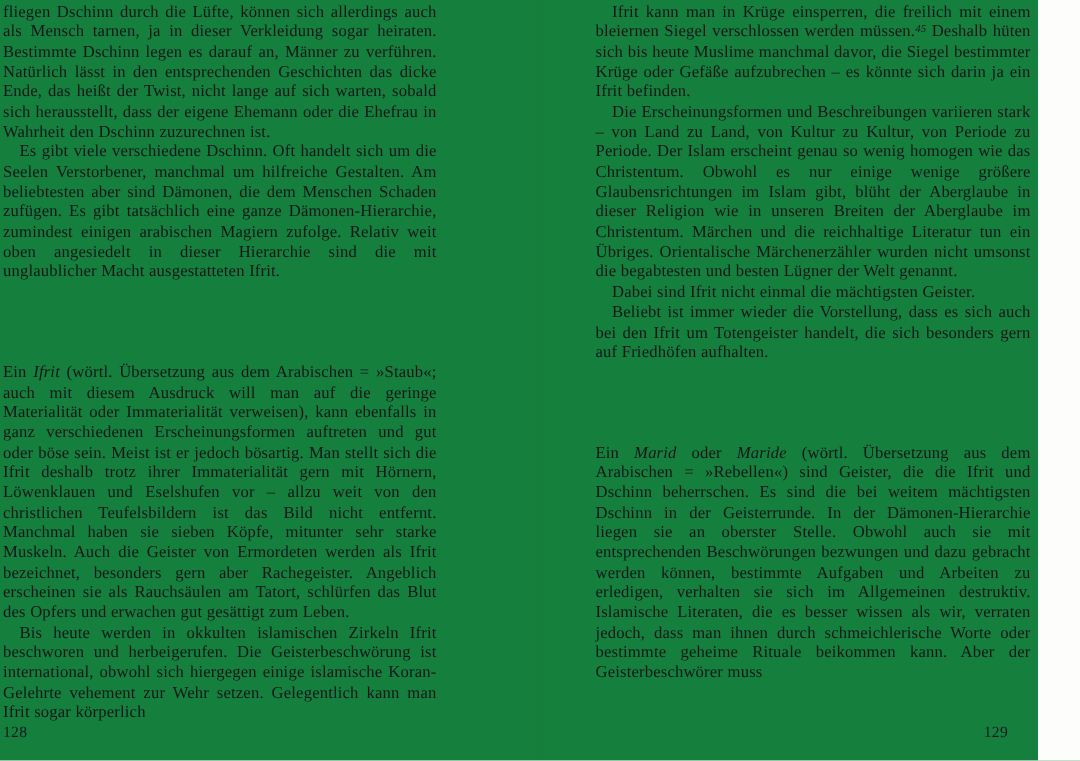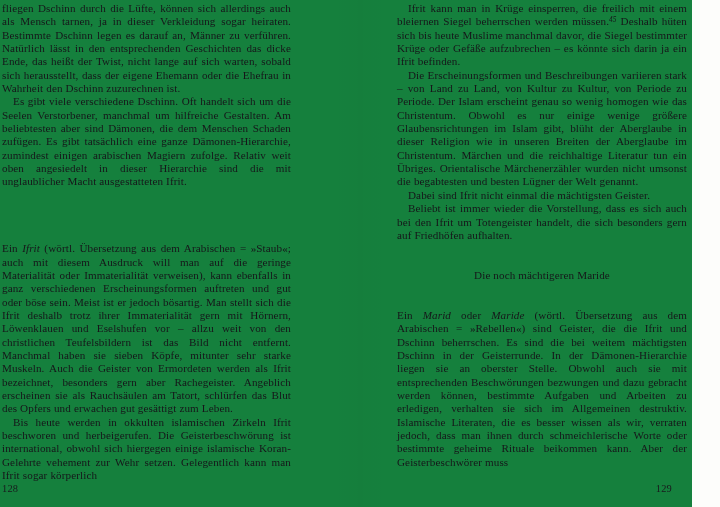--- a/index.html
+++ b/index.html
@@ -104,25 +104,24 @@
         <div class="spacer-lg"></div>
         <div class="spacer-md"></div>
         <p class="para noindent"><span>Ein </span><i class="it">Ifrit</i><span> (wörtl. Übersetzung aus dem Arabischen = »Staub«; auch mit diesem Ausdruck will man auf die geringe Materialität oder Immaterialität verweisen), kann ebenfalls in ganz verschiedenen Erscheinungsformen auftreten und gut oder böse sein. Meist ist er jedoch bösartig. Man stellt sich die Ifrit deshalb trotz ihrer Immaterialität gern mit Hörnern, Löwenklauen und Eselshufen vor – allzu weit von den christlichen Teufelsbildern ist das Bild nicht entfernt. Manchmal haben sie sieben Köpfe, mitunter sehr starke Muskeln. Auch die Geister von Ermordeten werden als Ifrit bezeichnet, besonders gern aber Rachegeister. Angeblich erscheinen sie als Rauchsäulen am Tatort, schlürfen das Blut des Opfers und erwachen gut gesättigt zum Leben.</span></p>
         <p class="para">Bis heute werden in okkulten islamischen Zirkeln Ifrit beschworen und herbeigerufen. Die Geisterbeschwörung ist international, obwohl sich hiergegen einige islamische Koran-Gelehrte vehement zur Wehr setzen. Gelegentlich kann man Ifrit sogar körperlich</p>
       </div>
     <div class="folio">128</div>
   </div>
 
   <div class="page-half" id="page-right">
     <div class="textblock" id="right-textblock">
-        <p class="para"><span>Ifrit kann man in Krüge einsperren, die freilich mit einem bleiernen Siegel beherrschen werden müssen.</span><sup class="fn">45</sup><span> Deshalb hüten sich bis heute Muslime manchmal davor, die Siegel bestimmter Krüge oder Gefäße aufzubrechen – es könnte sich darin ja ein Ifrit befinden.</span></p>
+        <p class="para"><span>Ifrit kann man in Krüge einsperren, die freilich mit einem bleiernen Siegel verschlossen werden müssen.</span><sup class="fn">45</sup><span> Deshalb hüten sich bis heute Muslime manchmal davor, die Siegel bestimmter Krüge oder Gefäße aufzubrechen – es könnte sich darin ja ein Ifrit befinden.</span></p>
         <p class="para">Die Erscheinungsformen und Beschreibungen variieren stark – von Land zu Land, von Kultur zu Kultur, von Periode zu Periode. Der Islam erscheint genau so wenig homogen wie das Christentum. Obwohl es nur einige wenige größere Glaubensrichtungen im Islam gibt, blüht der Aberglaube in dieser Religion wie in unseren Breiten der Aberglaube im Christentum. Märchen und die reichhaltige Literatur tun ein Übriges. Orientalische Märchenerzähler wurden nicht umsonst die begabtesten und besten Lügner der Welt genannt.</p>
         <p class="para">Dabei sind Ifrit nicht einmal die mächtigsten Geister.</p>
         <p class="para">Beliebt ist immer wieder die Vorstellung, dass es sich auch bei den Ifrit um Totengeister handelt, die sich besonders gern auf Friedhöfen aufhalten.</p>
         <div class="spacer-lg"></div>
-        <h2 class="section-heading">Die noch mächtigeren Maride</h2>
         <div class="spacer-md"></div>
         <p class="para noindent"><span>Ein </span><i class="it">Marid</i><span> oder </span><i class="it">Maride</i><span> (wörtl. Übersetzung aus dem Arabischen = »Rebellen«) sind Geister, die die Ifrit und Dschinn beherrschen. Es sind die bei weitem mächtigsten Dschinn in der Geisterrunde. In der Dämonen-Hierarchie liegen sie an oberster Stelle. Obwohl auch sie mit entsprechenden Beschwörungen bezwungen und dazu gebracht werden können, bestimmte Aufgaben und Arbeiten zu erledigen, verhalten sie sich im Allgemeinen destruktiv. Islamische Literaten, die es besser wissen als wir, verraten jedoch, dass man ihnen durch schmeichlerische Worte oder bestimmte geheime Rituale beikommen kann. Aber der Geisterbeschwörer muss</span></p>
       </div>
     <div class="folio">129</div>
   </div>
 
 </div>
 
 </body></html>

